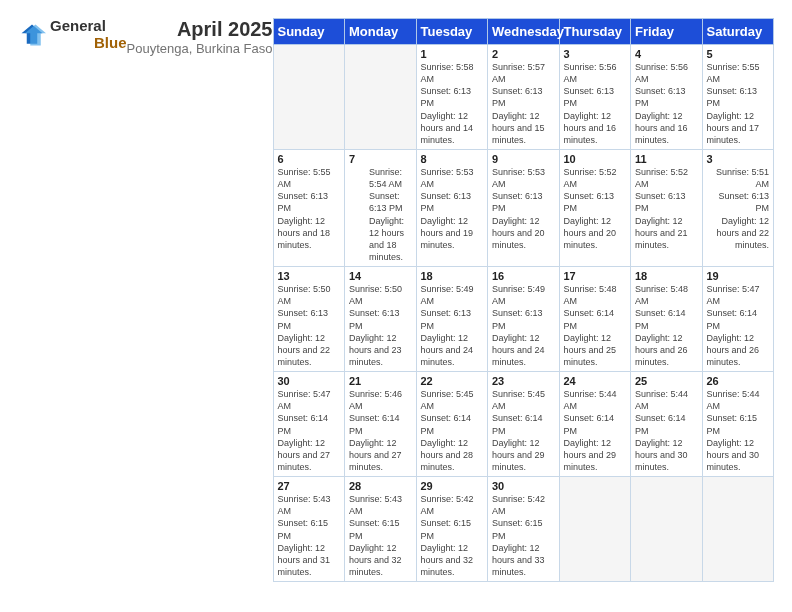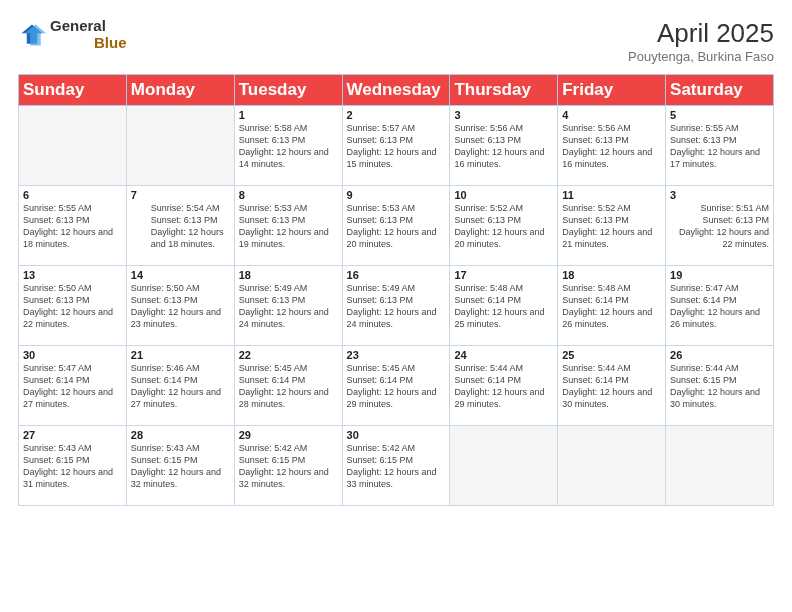--- a/index.html
+++ b/index.html
@@ -8,21 +8,21 @@
       background: #fff;
       width: 792px;
       height: 612px;
       overflow: hidden;
     }
     .page {
       width: 792px;
       height: 504px;
       padding: 18px 18px 10px 18px;
       display: flex;
-      flex-direction: column;
+      flex-direction: row;
     }
     .header {
       display: flex;
       justify-content: space-between;
       align-items: flex-start;
       margin-bottom: 10px;
     }
     .logo {
       display: flex;
       align-items: center;
@@ -45,38 +45,38 @@
       margin-left: 44px;
     }
     .logo-icon {
       width: 28px;
       height: 28px;
     }
     .title-block {
       text-align: right;
     }
     .title-month {
-      font-size: 26px;
+      font-size: 20px;
       color: #333;
-      font-weight: normal;
+      font-weight: bold;
     }
     .title-location {
       font-size: 13px;
       color: #737373;
     }
     .calendar {
       flex: 1;
       border-collapse: collapse;
       width: 100%;
       table-layout: fixed;
     }
     .calendar th {
-      background: #ef4444;
+      background: #1d4ed8;
       color: #fff;
-      font-size: 17px;
+      font-size: 13px;
       font-weight: bold;
       padding: 5px 4px;
       text-align: left;
       border: 1px solid #b0c8e8;
     }
     .calendar td {
       border: 1px solid #c8d8e8;
       vertical-align: top;
       padding: 3px 4px;
       font-size: 9.5px;

